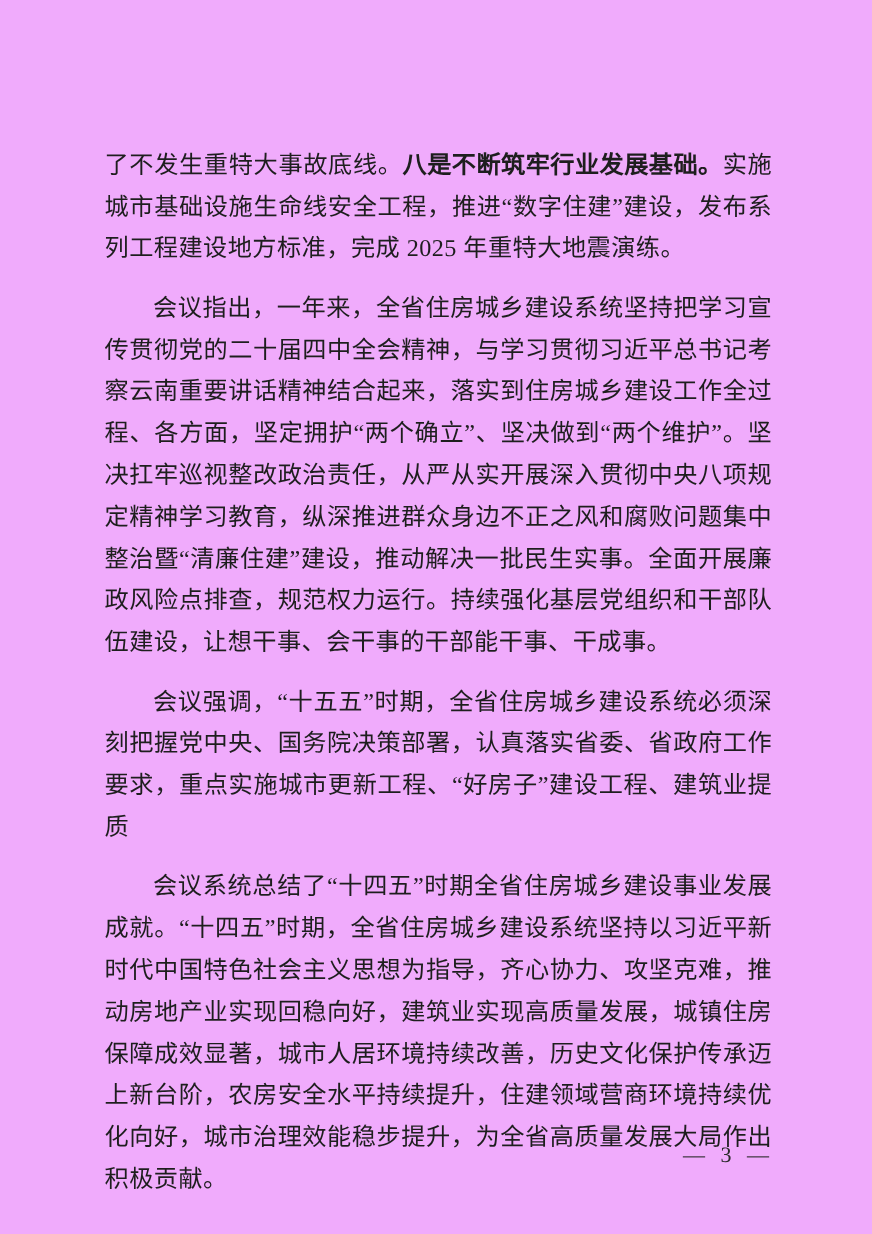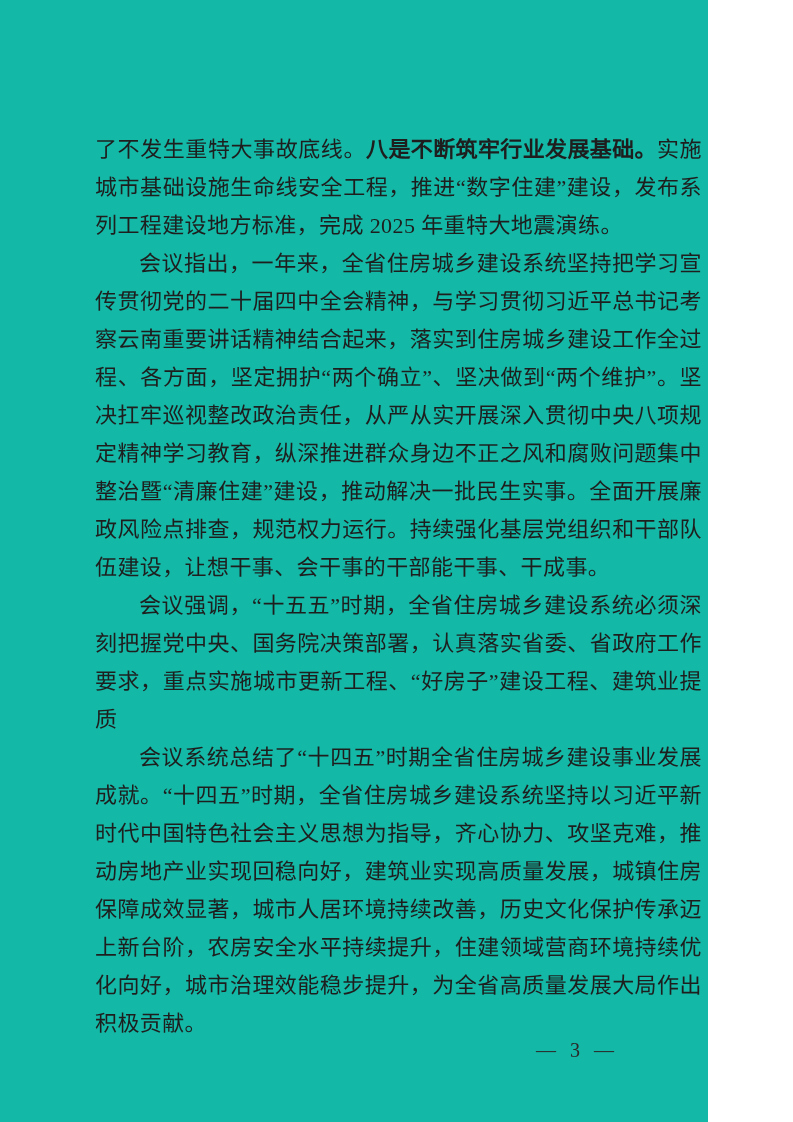--- a/index.html
+++ b/index.html
@@ -2,23 +2,23 @@
 <html lang="zh-CN"><head>
 <meta charset="utf-8">
 <style>
   html, body {
     margin: 0;
     padding: 0;
     background: #ffffff;
   }
   .page {
     position: relative;
-    width: 708px;
+    width: 793px;
     height: 1122px;
-    background: #14b8a6;
+    background: #f0abfc;
     overflow: hidden;
     font-family: "Liberation Serif", "DejaVu Serif", serif;
     color: #1e1e1e;
   }
   .body-text {
     position: absolute;
     left: 95px;
     top: 131px;
     width: 607px;
     font-size: 22px;
@@ -26,20 +26,21 @@
     text-align: justify;
     text-justify: inter-ideograph;
     letter-spacing: 0.4px;
   }
   .para {
     margin: 0;
     padding: 0;
   }
   .para.indent {
     text-indent: 2em;
+    margin-top: 16px;
   }
   .run-bold {
     font-weight: 700;
     font-family: "Liberation Sans", "DejaVu Sans", sans-serif;
     letter-spacing: 0.2px;
   }
   .page-number {
     position: absolute;
     top: 1036px;
     right: 93px;

